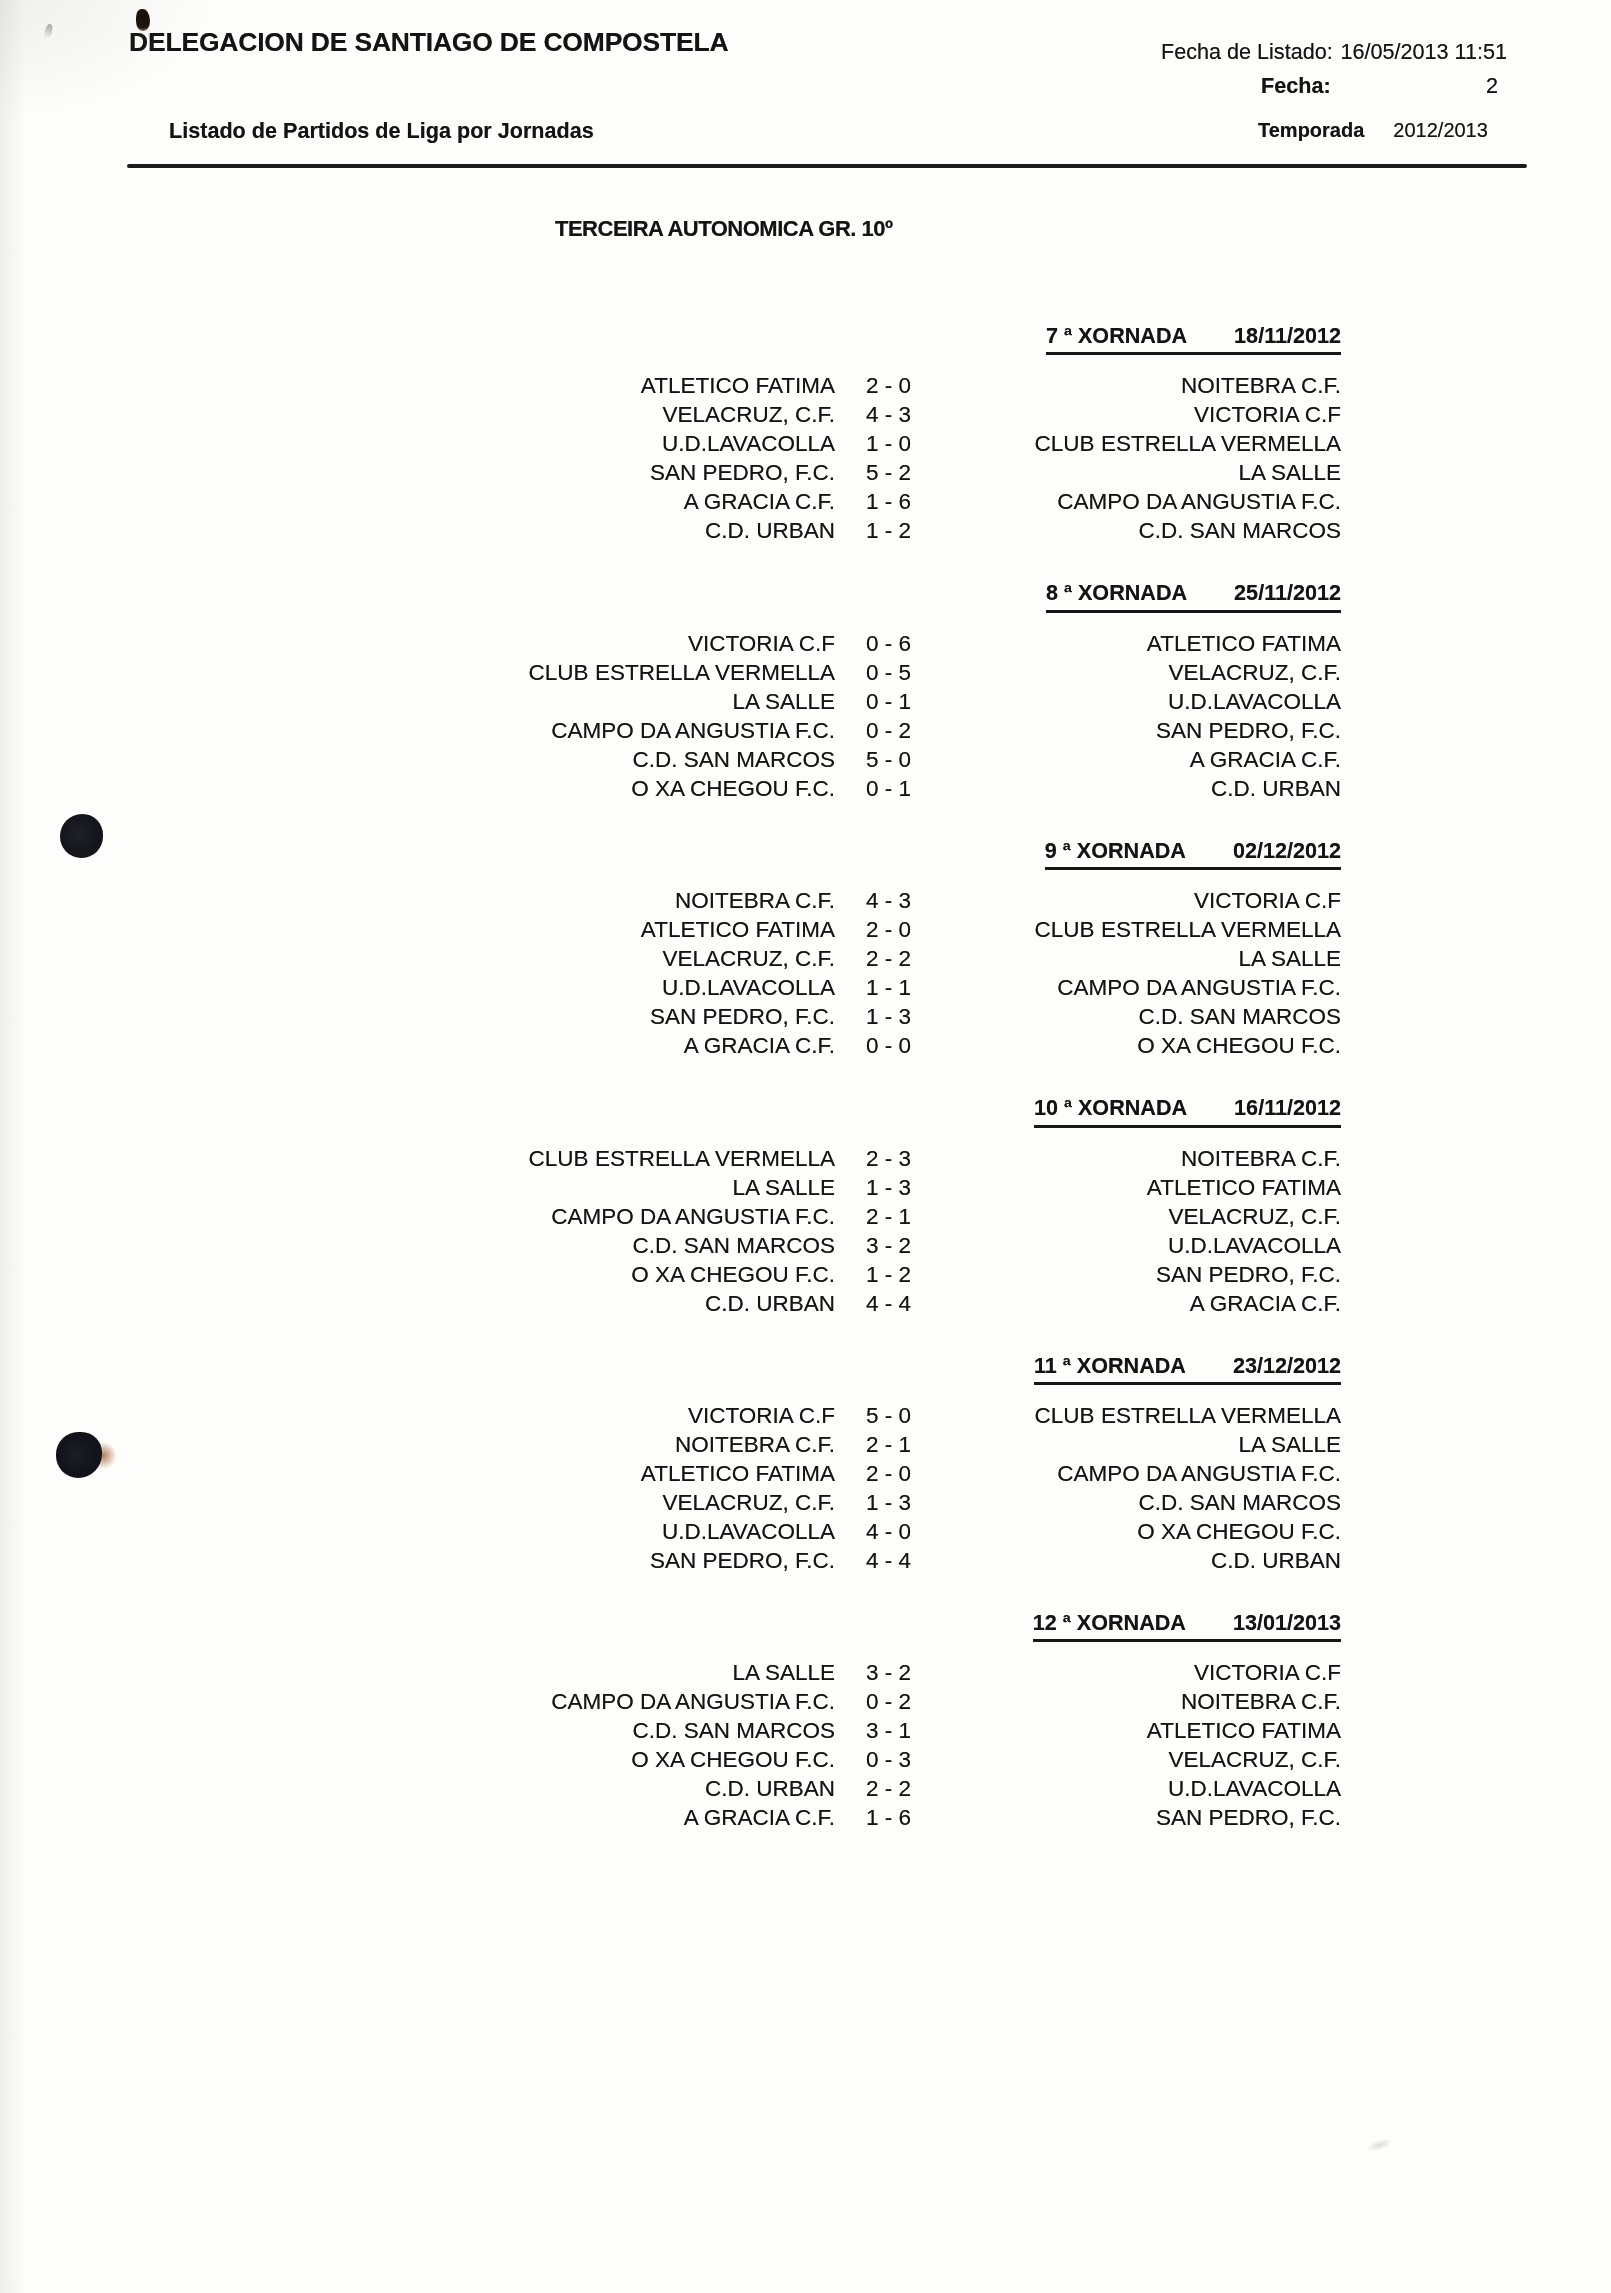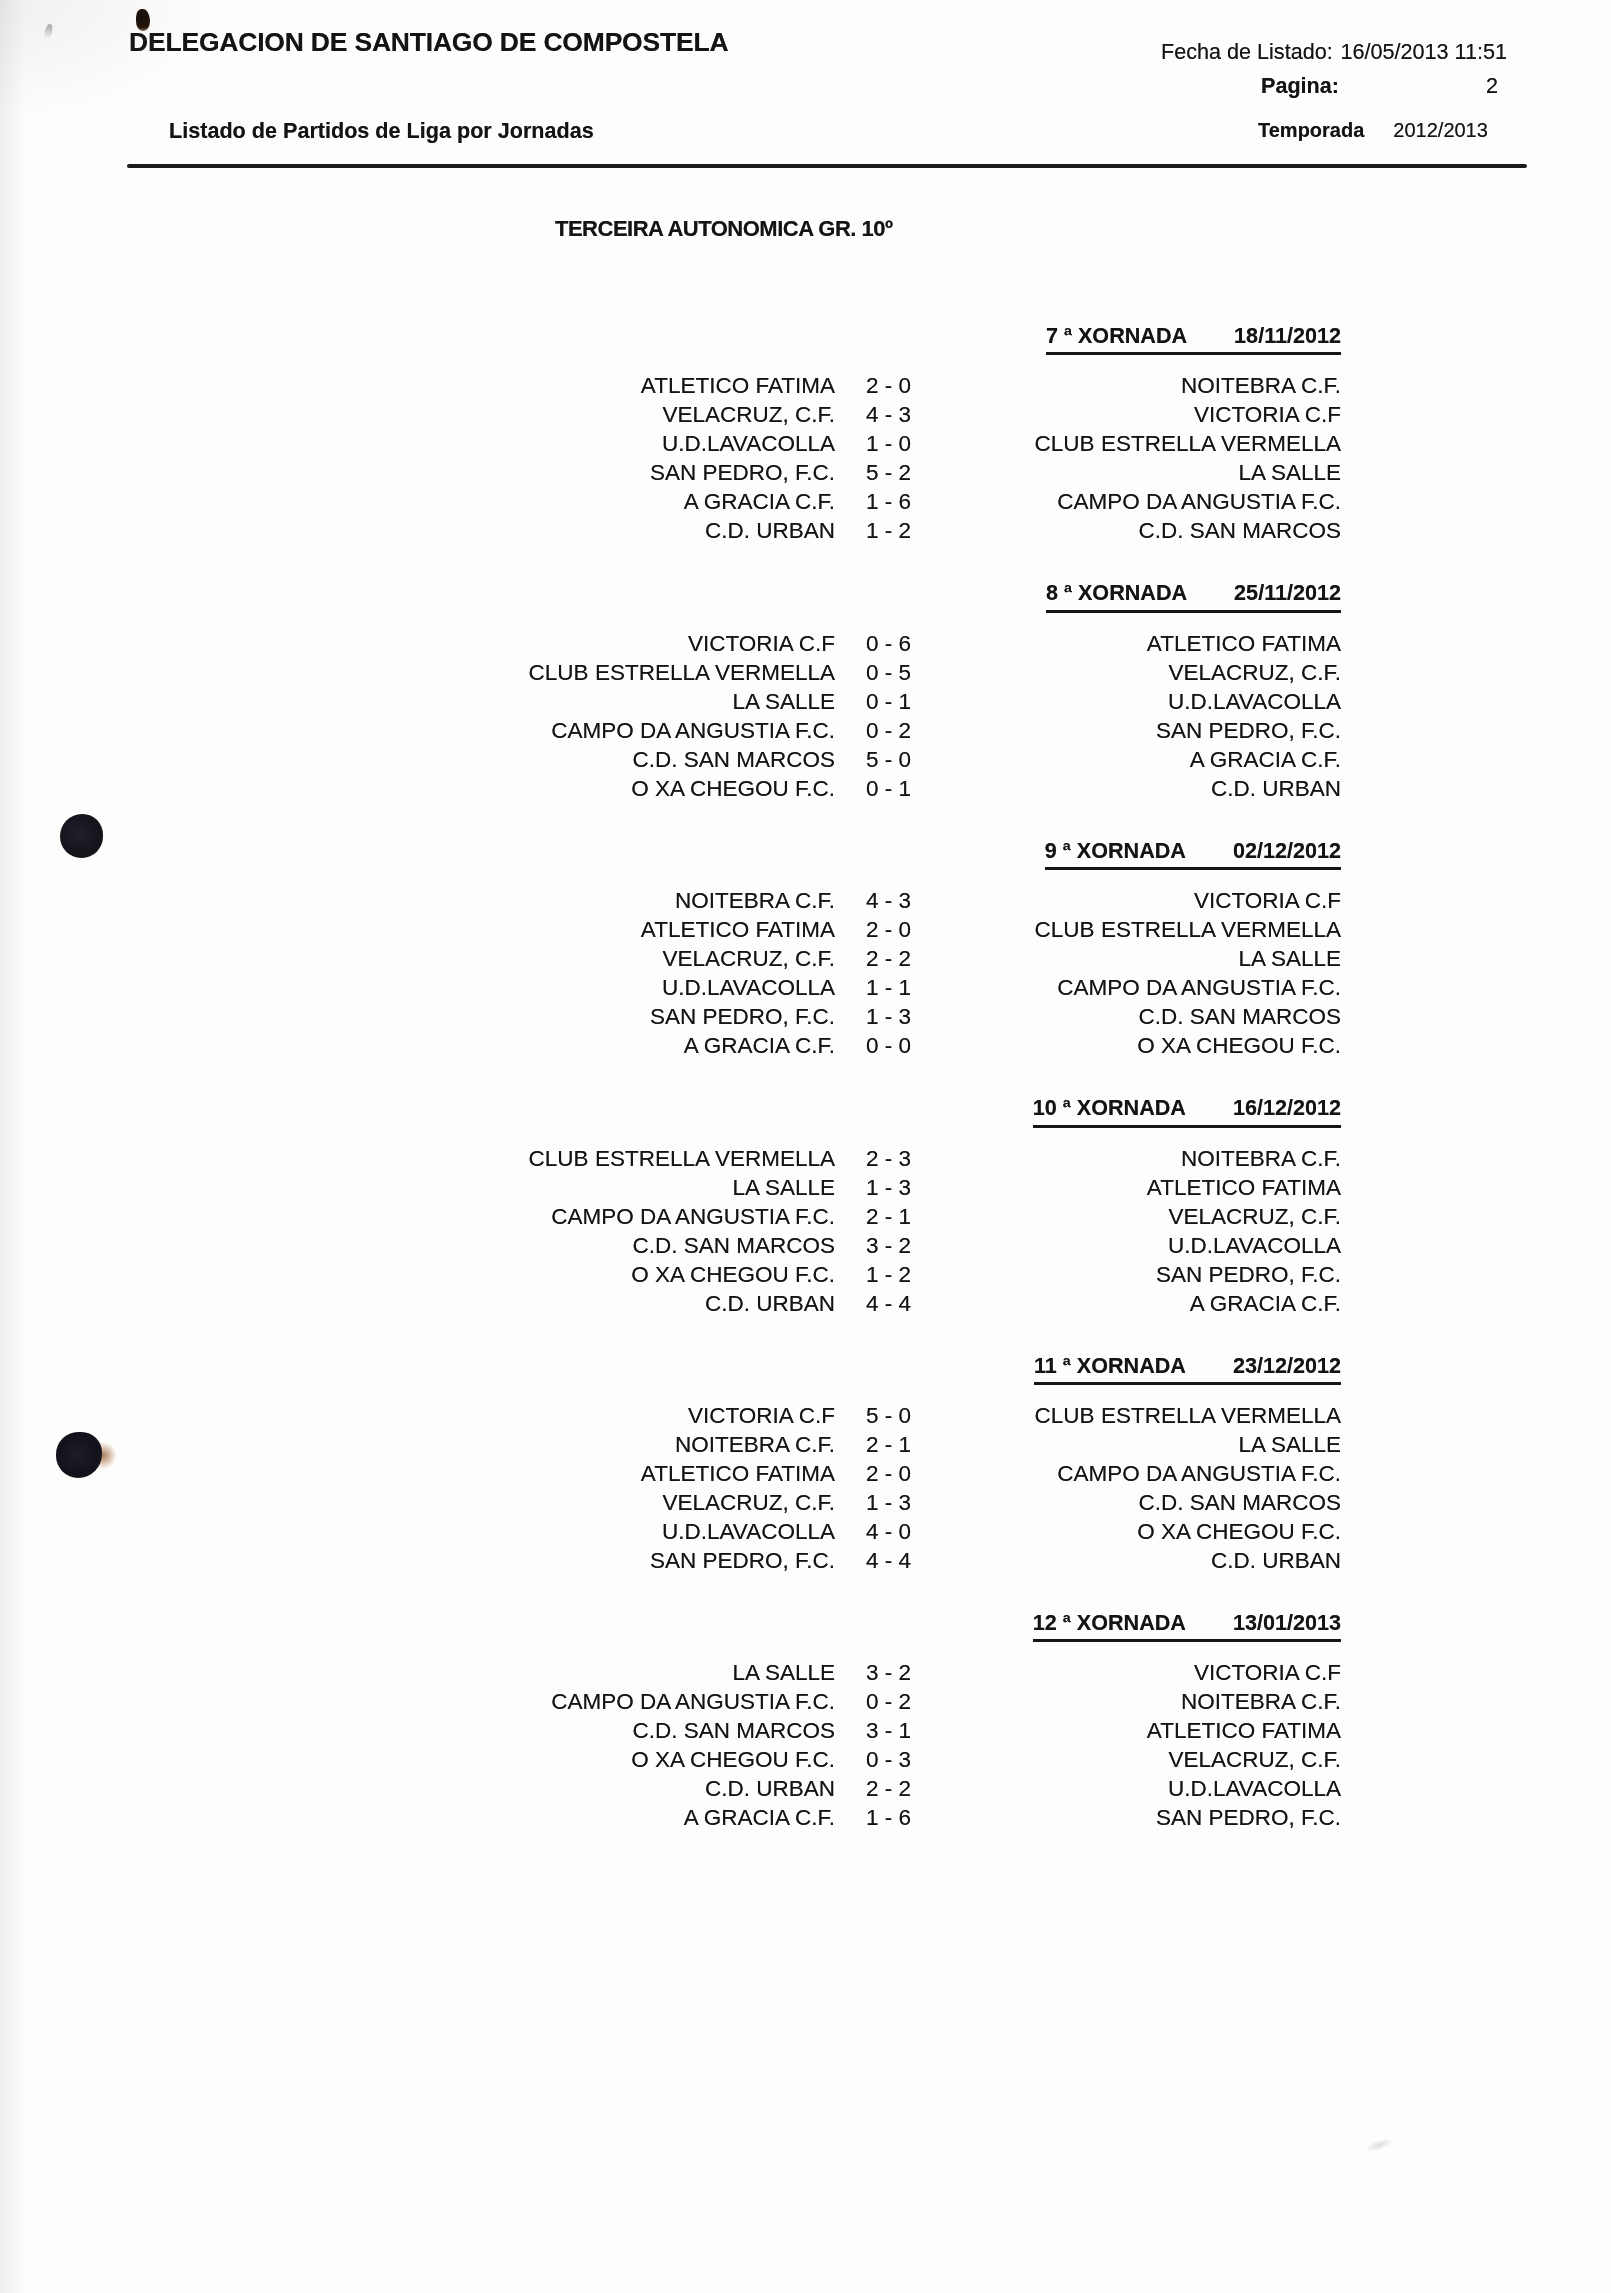--- a/index.html
+++ b/index.html
@@ -98,21 +98,21 @@
   <div class="hole-dot-1"></div>
   <div class="hole-dot-2"></div>
   <div class="smudge-br"></div>
 
   <div class="org-title ink">DELEGACION DE SANTIAGO DE COMPOSTELA</div>
 
   <div class="fecha-line ink">
     <span>Fecha de Listado:</span><span class="val">16/05/2013 11:51</span>
   </div>
 
-  <div class="pagina-label ink">Pagina:</div>
+  <div class="pagina-label ink">Fecha:</div>
   <div class="pagina-value ink">2</div>
 
   <div class="listado ink">Listado de Partidos de Liga por Jornadas</div>
 
   <div class="temporada ink">
     <span class="lbl">Temporada</span><span class="val">2012/2013</span>
   </div>
 
   <div class="rule"></div>
 
@@ -243,21 +243,21 @@
     <div class="match-row ink">
       <span class="home">A GRACIA C.F.</span>
       <span class="score">0 - 0</span>
       <span class="away">O XA CHEGOU F.C.</span>
     </div>
   </div>
     </div>
 
     <div class="jornada">
       <div class="jornada-heading ink">
-        <span class="jlabel">10 ª XORNADA</span><span class="jdate">16/12/2012</span>
+        <span class="jlabel">10 ª XORNADA</span><span class="jdate">16/11/2012</span>
       </div>
       <div class="matches">
     <div class="match-row ink">
       <span class="home">CLUB ESTRELLA VERMELLA</span>
       <span class="score">2 - 3</span>
       <span class="away">NOITEBRA C.F.</span>
     </div>
 
     <div class="match-row ink">
       <span class="home">LA SALLE</span>

